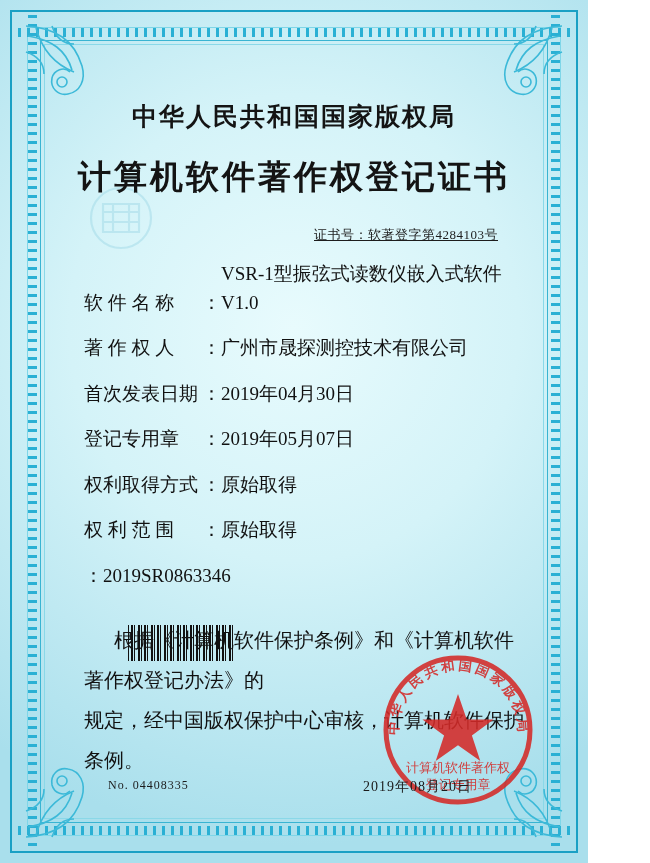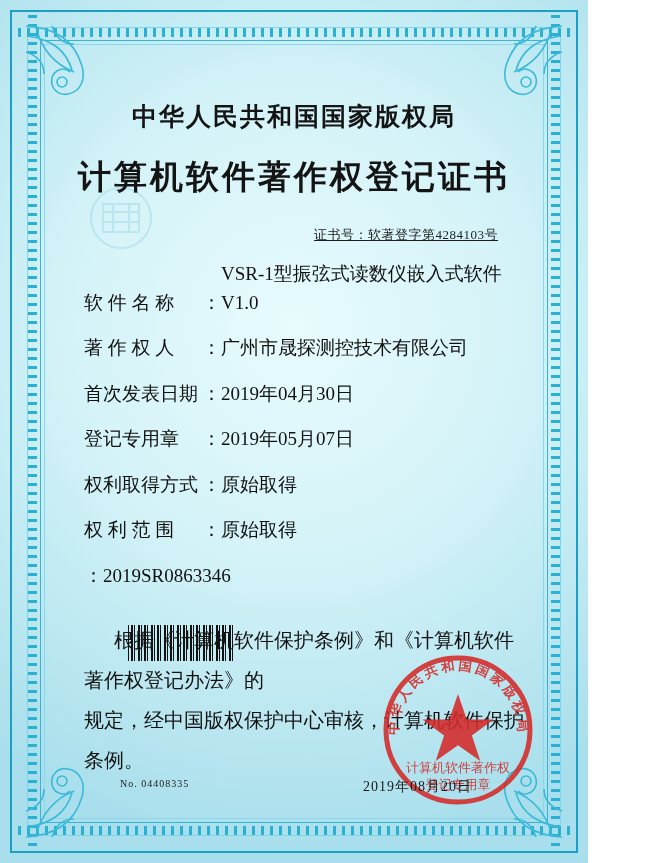--- a/index.html
+++ b/index.html
@@ -172,23 +172,23 @@
     top: 650px;
     width: 160px;
     height: 160px;
     opacity: .88;
   }
   .seal svg { width: 160px; height: 160px; display: block; }
 
   
   .footer-no {
     position: absolute;
-    left: 120px;
+    left: 108px;
     top: 778px;
-    font-size: 10px;
+    font-size: 12px;
     color: #1b1b1b;
     letter-spacing: 1px;
   }
   .footer-date {
     position: absolute;
     right: 116px;
     top: 778px;
     font-size: 14px;
     color: #1b1b1b;
     letter-spacing: 1px;

